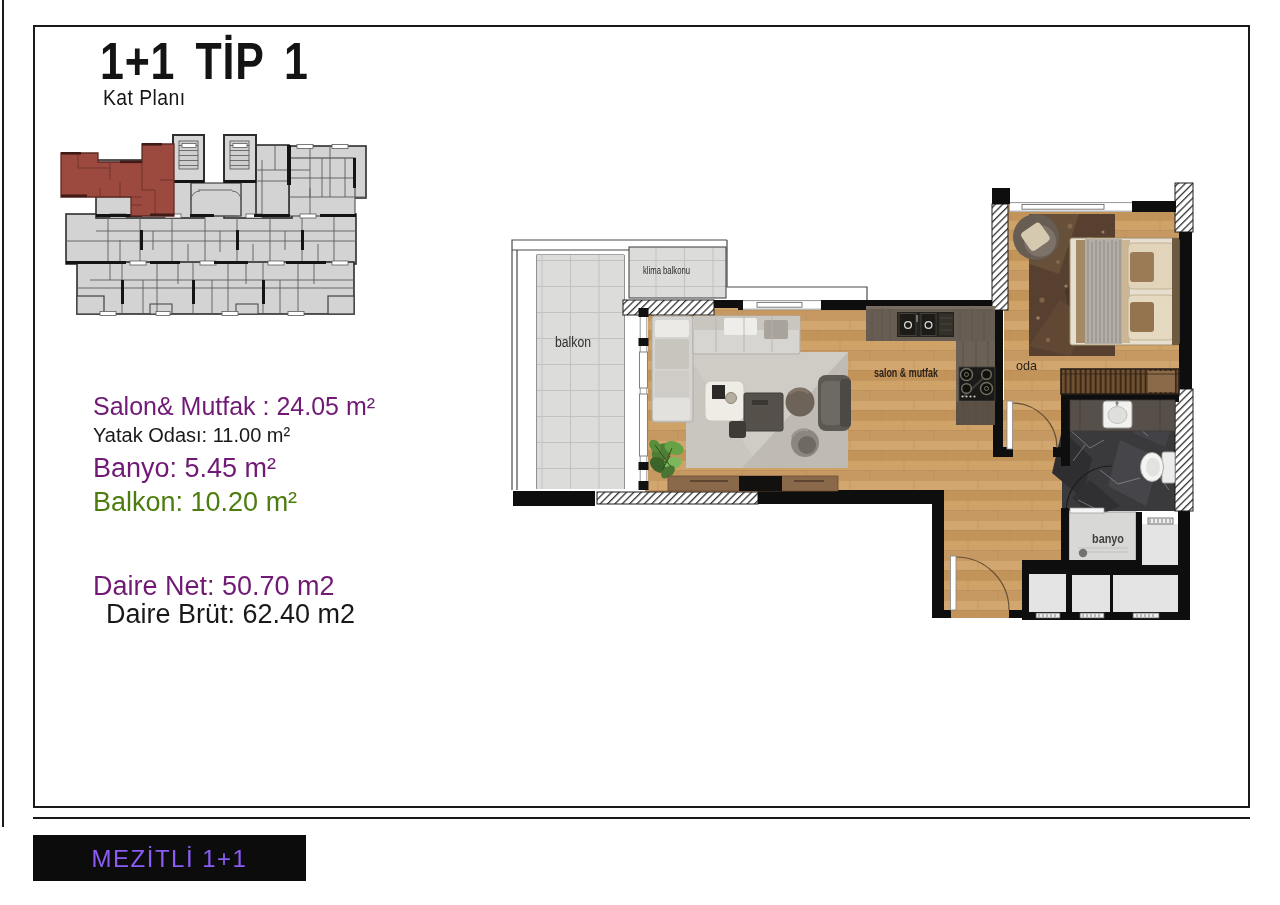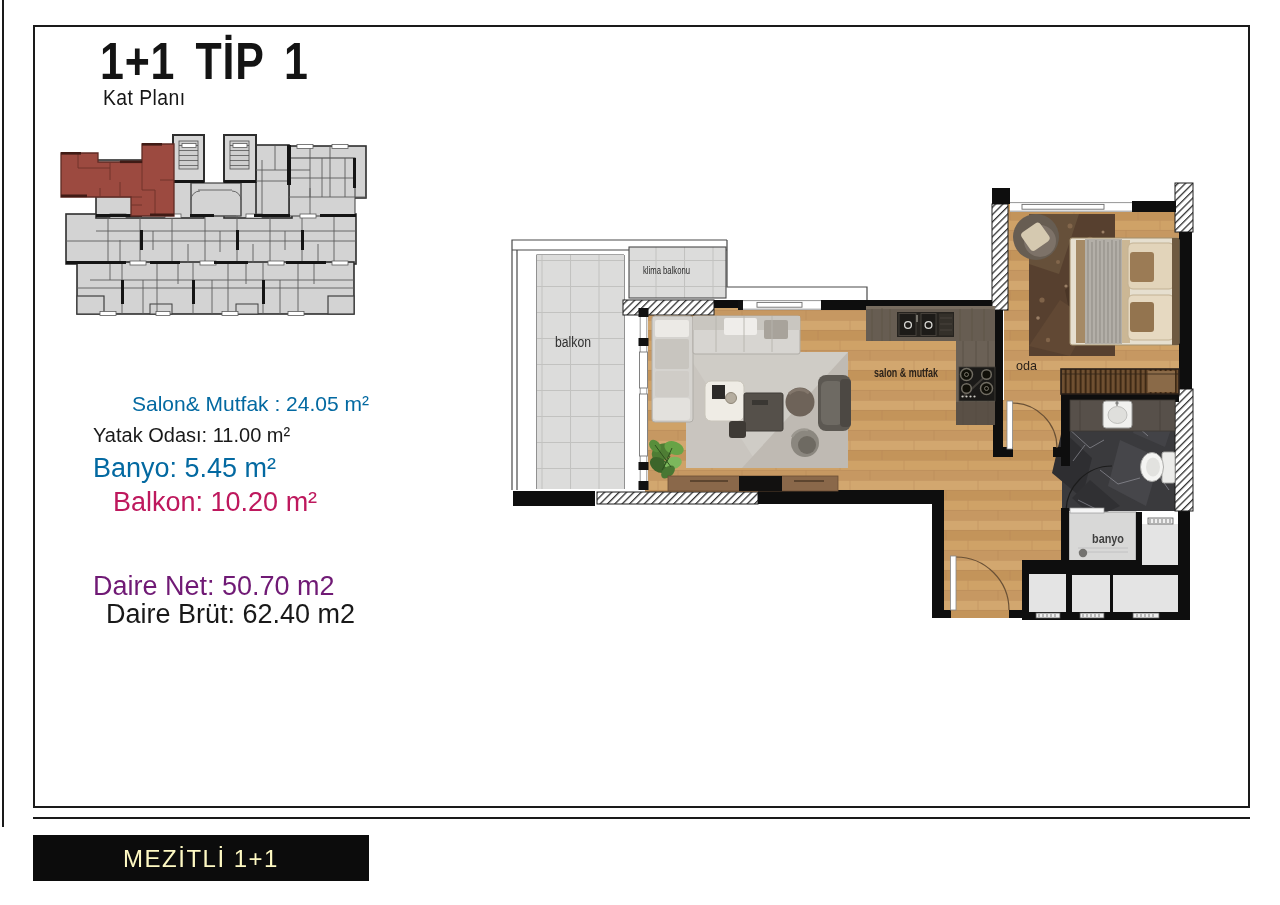--- a/index.html
+++ b/index.html
@@ -12,33 +12,33 @@
 <div class="abs" style="left:2px;top:0;width:2px;height:827px;background:#1a1a1a;"></div>
 
 <div class="abs" style="left:33px;top:25px;width:1213px;height:779px;border:2px solid #1a1a1a;"></div>
 
 <div class="abs" style="left:33px;top:817px;width:1217px;height:2px;background:#1a1a1a;"></div>
 
 <div class="abs" style="left:100px;top:31px;font-size:52px;font-weight:700;color:#141414;letter-spacing:1px;word-spacing:9px;transform:scaleX(0.825);transform-origin:0 0;white-space:nowrap;">1+1 TİP 1</div>
 
 <div class="abs" style="left:103px;top:85px;font-size:22px;color:#161616;letter-spacing:0.5px;transform:scaleX(0.88);transform-origin:0 0;">Kat Planı</div>
 
-<div class="abs" style="left:93px;top:392px;font-size:21px;color:#0369a1;transform-origin:0 0;white-space:nowrap;margin-left:39px;">Salon&amp; Mutfak : 24.05 m²</div>
+<div class="abs" style="left:93px;top:392px;font-size:25px;color:#701a75;transform-origin:0 0;white-space:nowrap;">Salon&amp; Mutfak : 24.05 m²</div>
 
 <div class="abs" style="left:93px;top:424px;font-size:20px;color:#191919;transform-origin:0 0;white-space:nowrap;">Yatak Odası: 11.00 m²</div>
 
-<div class="abs" style="left:93px;top:453px;font-size:27px;color:#0369a1;transform-origin:0 0;white-space:nowrap;">Banyo: 5.45 m²</div>
-
-<div class="abs" style="left:93px;top:487px;font-size:27px;color:#be185d;transform-origin:0 0;white-space:nowrap;margin-left:20px;">Balkon: 10.20 m²</div>
+<div class="abs" style="left:93px;top:453px;font-size:27px;color:#701a75;transform-origin:0 0;white-space:nowrap;">Banyo: 5.45 m²</div>
+
+<div class="abs" style="left:93px;top:487px;font-size:27px;color:#4d7c0f;transform-origin:0 0;white-space:nowrap;">Balkon: 10.20 m²</div>
 
 <div class="abs" style="left:93px;top:571px;font-size:27px;color:#701a75;transform-origin:0 0;white-space:nowrap;">Daire Net: 50.70 m2</div>
 
 <div class="abs" style="left:106px;top:599px;font-size:27px;color:#191919;transform-origin:0 0;white-space:nowrap;">Daire Brüt: 62.40 m2</div>
 
-<div class="abs" style="left:33px;top:835px;width:336px;height:46px;background:#0c0c0c;color:#fef9c3;font-size:24px;letter-spacing:1.5px;text-align:center;line-height:47px;font-weight:400;">MEZİTLİ 1+1</div>
+<div class="abs" style="left:33px;top:835px;width:273px;height:46px;background:#0c0c0c;color:#8b5cf6;font-size:24px;letter-spacing:1.5px;text-align:center;line-height:47px;font-weight:400;">MEZİTLİ 1+1</div>
 
 <svg class="abs" style="left:0;top:0;" width="1280" height="905" viewBox="0 0 1280 905">
   <defs>
     <pattern id="stair" width="4" height="5" patternUnits="userSpaceOnUse">
       <rect width="4" height="5" fill="#cfcfcf"></rect>
       <rect y="0" width="4" height="1" fill="#6f6f6f"></rect>
     </pattern>
   </defs>
 
   <rect x="66" y="214" width="290" height="50" fill="#d3d3d3" stroke="#2e2e2e" stroke-width="1.6"></rect>

